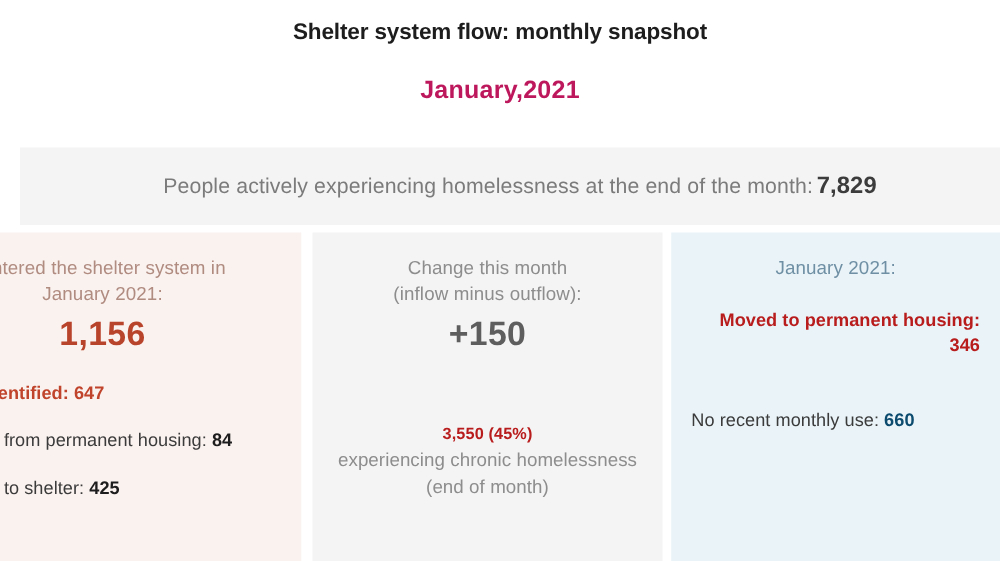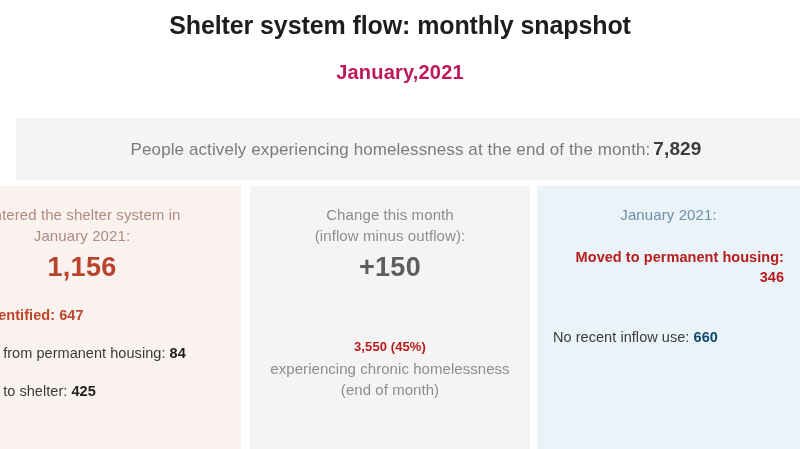--- a/index.html
+++ b/index.html
@@ -22,21 +22,21 @@
     background: #ffffff;
     overflow: hidden;
   }
 
   
   .header {
     padding-top: 14px;
     text-align: center;
   }
   .main-title {
-    font-size: 25px;
+    font-size: 18px;
     font-weight: bold;
     color: #1d1d1d;
     letter-spacing: -0.1px;
     line-height: 22px;
     margin: 0;
   }
   .month-title {
     margin-top: 22px;
     font-size: 20px;
     font-weight: bold;
@@ -235,20 +235,20 @@
     <div class="panel panel-outflow">
       <div class="panel-heading">
         <div>January 2021:</div>
       </div>
       <div class="detail-list">
         <div class="detail highlight">
           <span>Moved to permanent housing:</span>
           <span class="d-num">346</span>
         </div>
         <div class="detail plain" style="margin-top:40px;">
-          <span>No recent inflow use:</span>
+          <span>No recent monthly use:</span>
           <span class="d-num">660</span>
         </div>
       </div>
     </div>
 
   </div>
 </div>
 
 </body></html>

